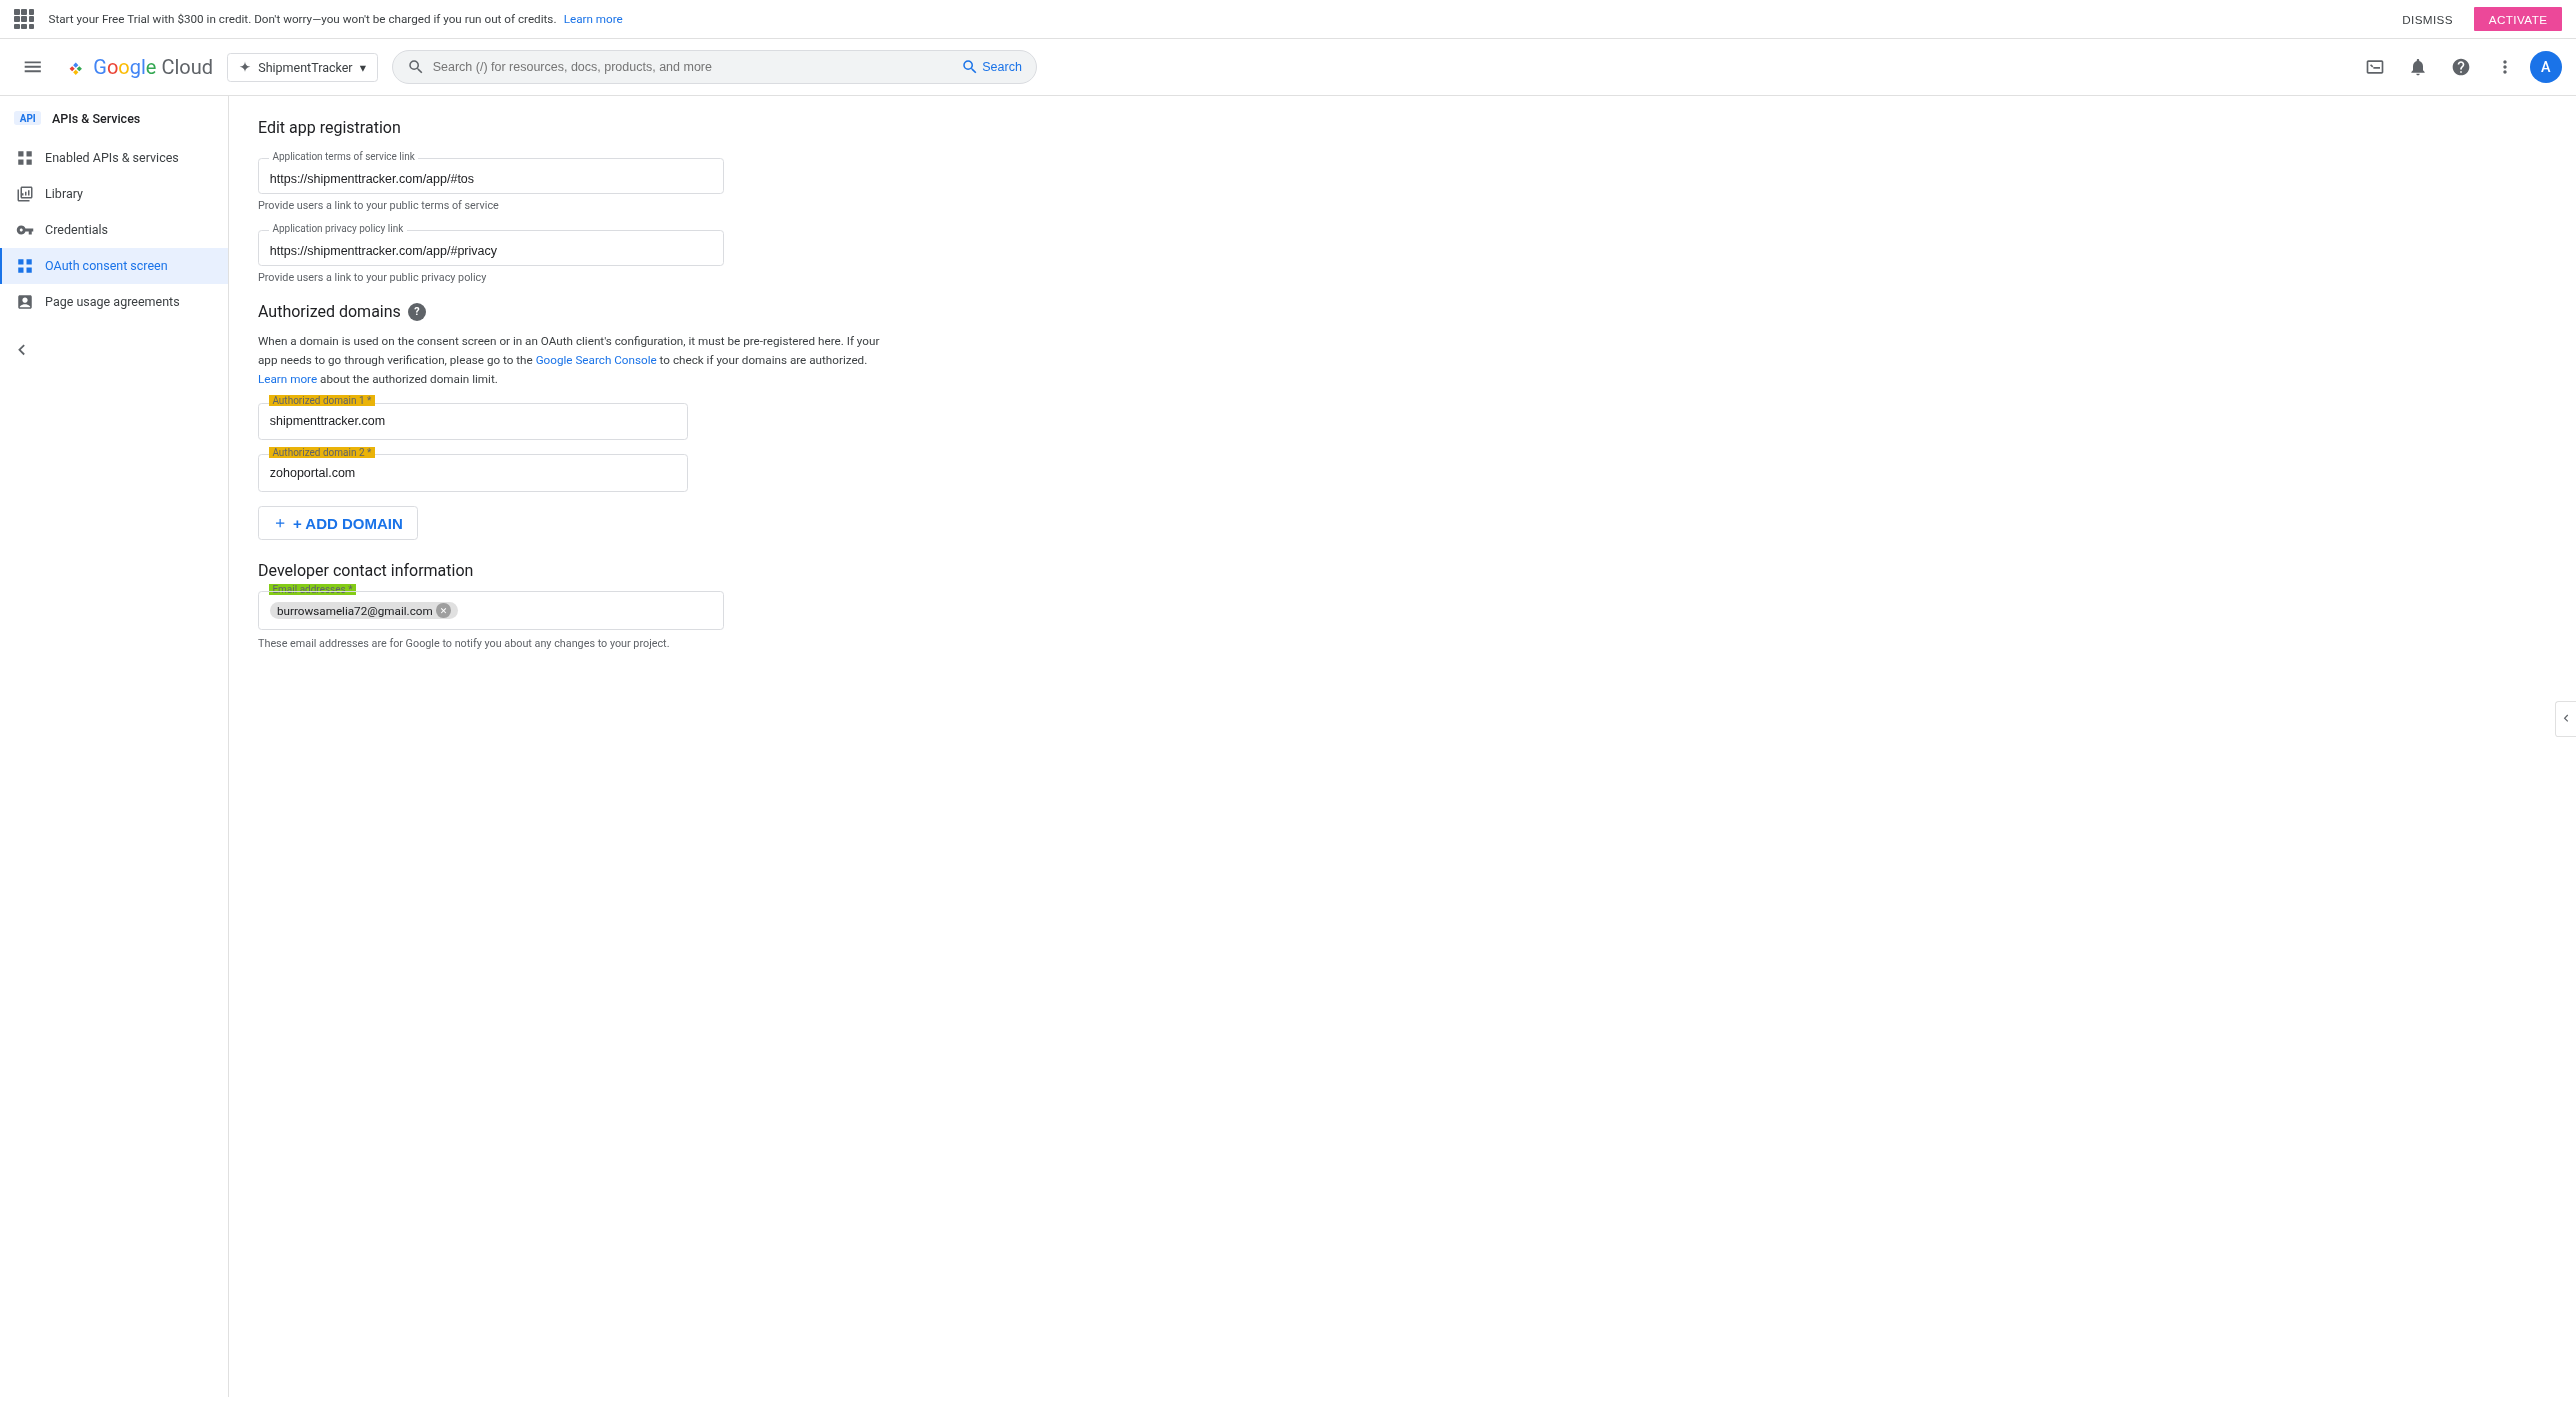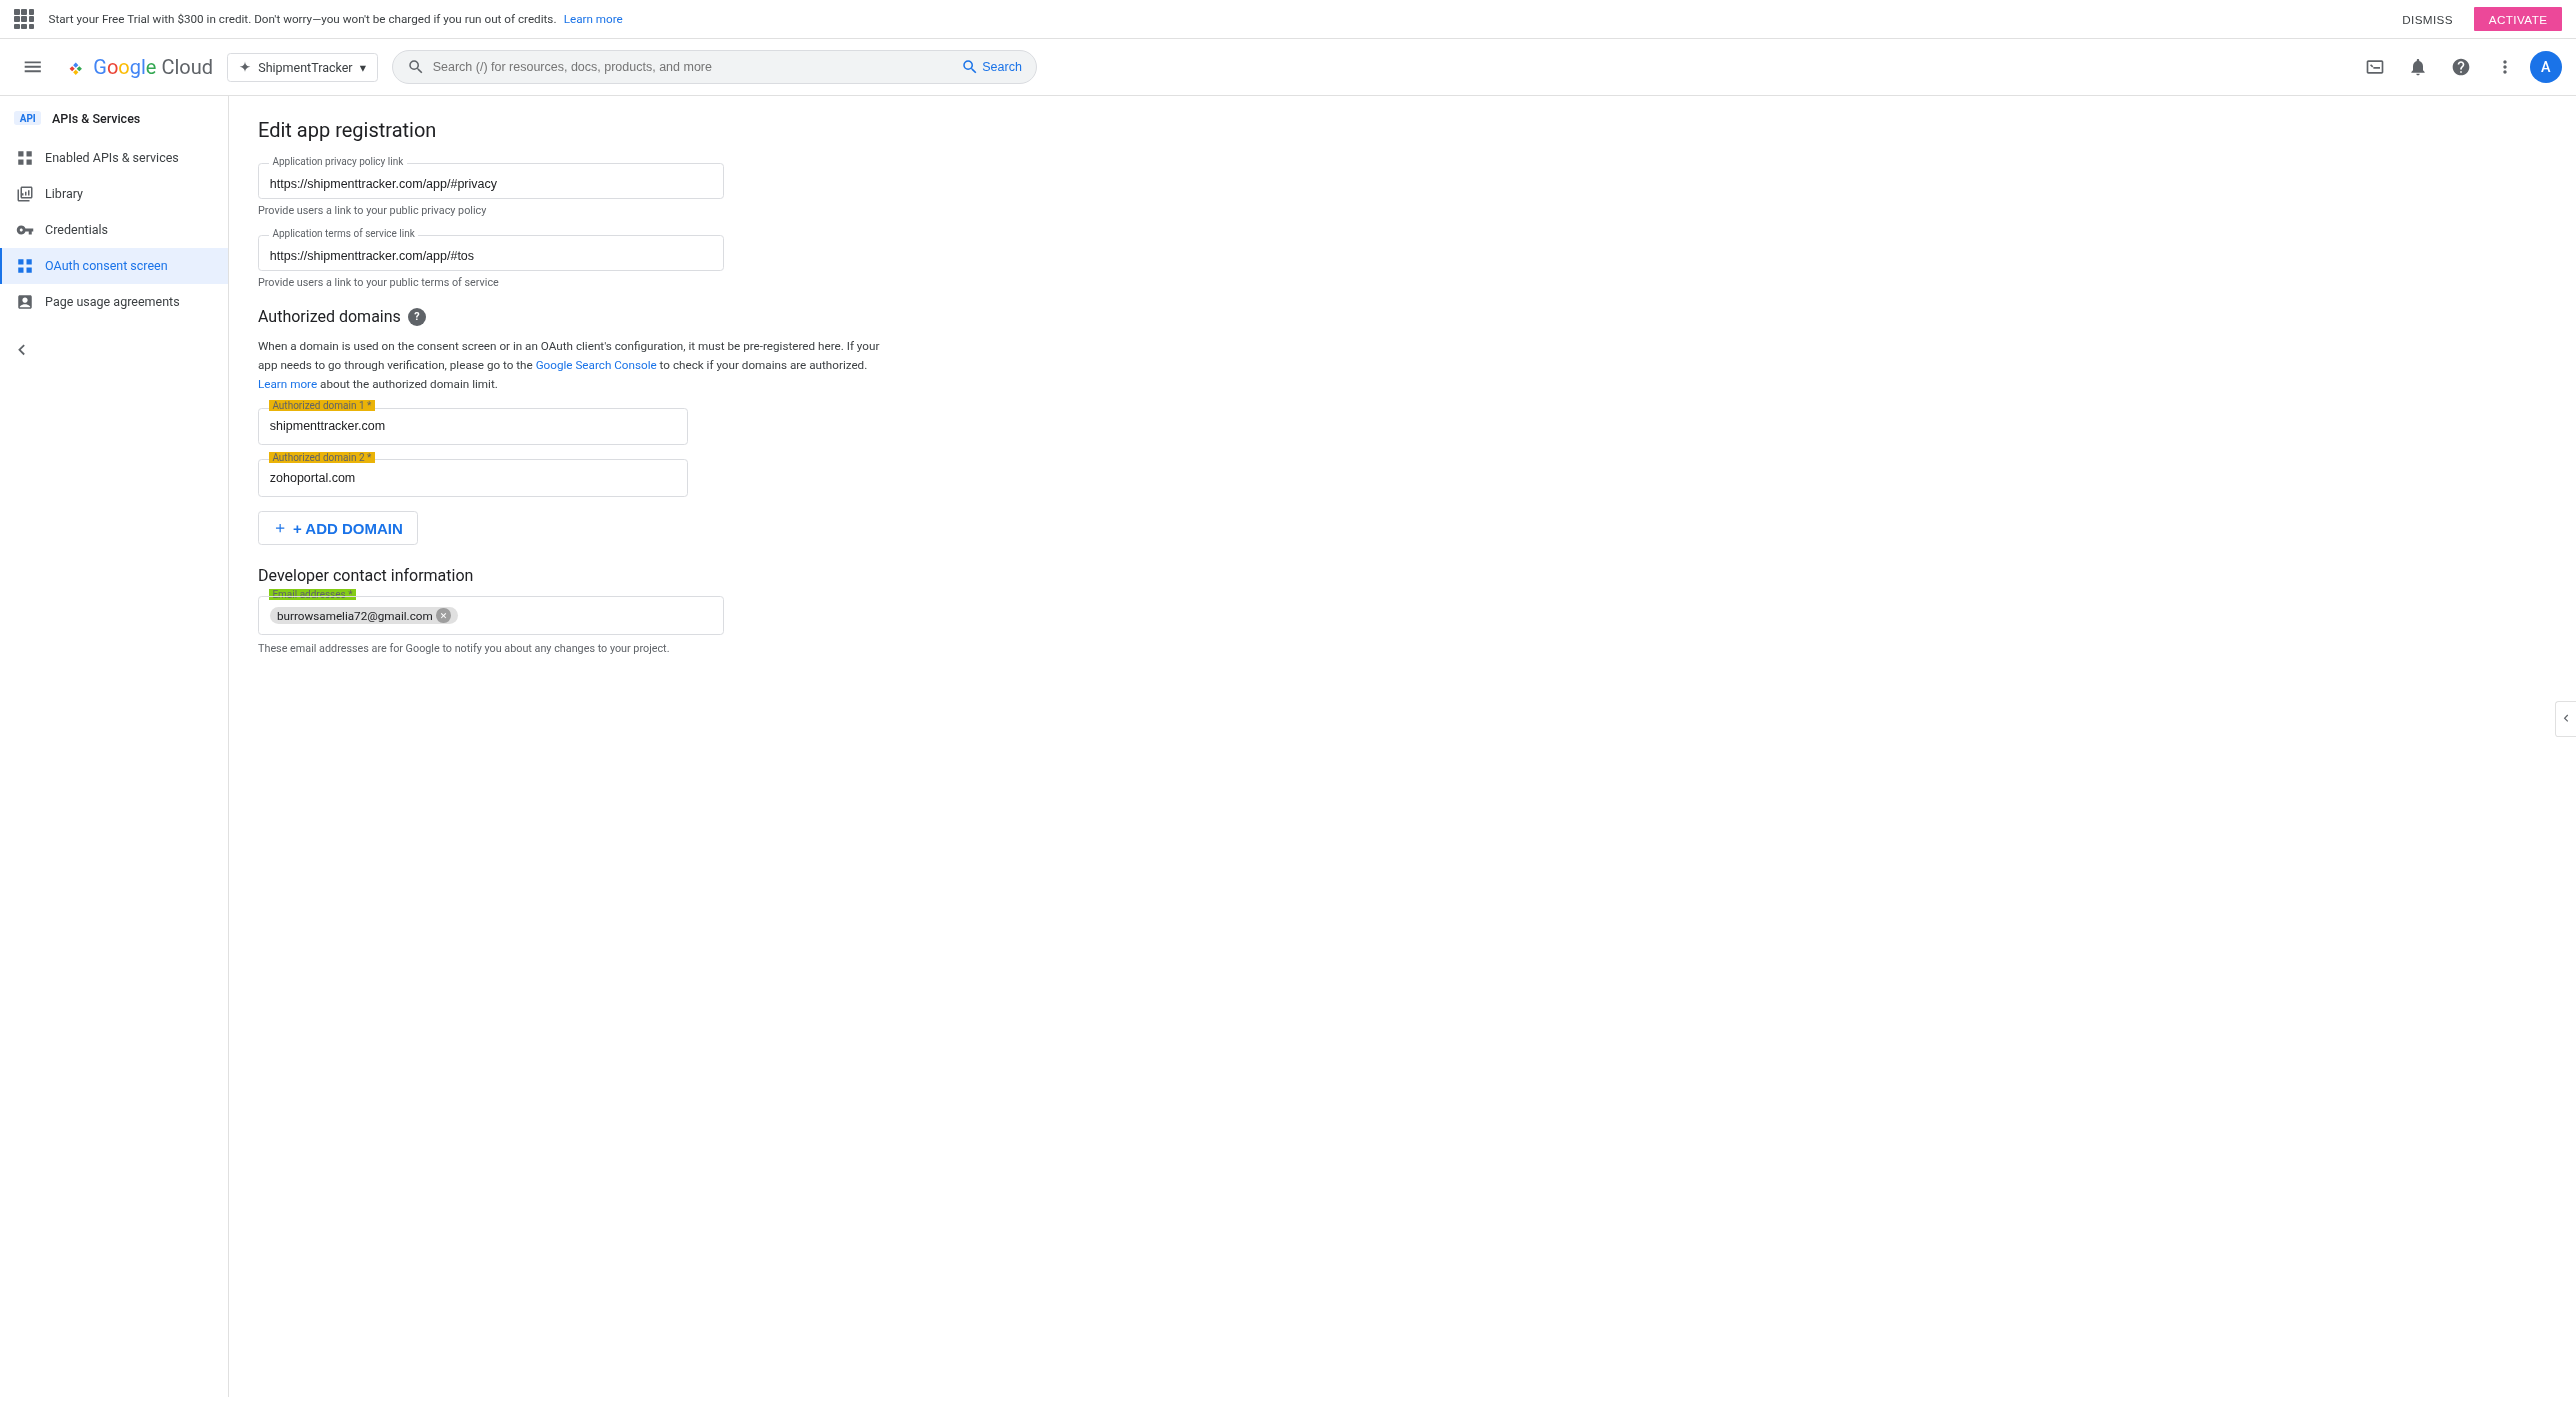--- a/index.html
+++ b/index.html
@@ -124,21 +124,21 @@
     }
     .sidebar-item .si-icon { width: 18px; height: 18px; display: flex; align-items: center; justify-content: center; font-size: 14.3px; }
 
     
     .main-content {
       flex: 1; overflow-y: auto; padding: 21.5px 29px;
       background: #fff;
     }
 
     .page-title {
-      font-size: 20px; font-weight: 400; color: #202124; margin-bottom: 21.5px;
+      font-size: 16px; font-weight: 400; color: #202124; margin-bottom: 21.5px;
     }
 
     .section { margin-bottom: 21.5px; }
 
     .field-group { margin-bottom: 18px; position: relative; }
     .field-label {
       position: absolute; top: -7.2px; left: 10.8px;
       background: #fff; padding: 0 3.6px;
       font-size: 10px; color: #5f6368;
     }
@@ -383,29 +383,29 @@
           </svg>
       </div>
     </div>
   </div>
 
   <div class="main-content">
 
     <h1 class="page-title">Edit app registration</h1>
 
     <div class="field-group">
+      <label class="field-label">Application terms of service link</label>
+      <input class="field-input" type="text" value="https://shipmenttracker.com/app/#tos" style="">
+      <div class="field-hint">Provide users a link to your public terms of service</div>
+    </div>
+
+    <div class="field-group">
       <label class="field-label">Application privacy policy link</label>
       <input class="field-input" type="text" value="https://shipmenttracker.com/app/#privacy" style="">
       <div class="field-hint">Provide users a link to your public privacy policy</div>
-    </div>
-
-    <div class="field-group">
-      <label class="field-label">Application terms of service link</label>
-      <input class="field-input" type="text" value="https://shipmenttracker.com/app/#tos" style="">
-      <div class="field-hint">Provide users a link to your public terms of service</div>
     </div>
 
     <div class="section">
       <div class="section-title">
         <span>Authorized domains</span>
         <div class="help-icon">?</div>
       </div>
 
       <p class="auth-desc">
         <span>When a domain is used on the consent screen or in an OAuth client's configuration, it must be pre-registered here. If your app needs to go through verification, please go to the </span>

